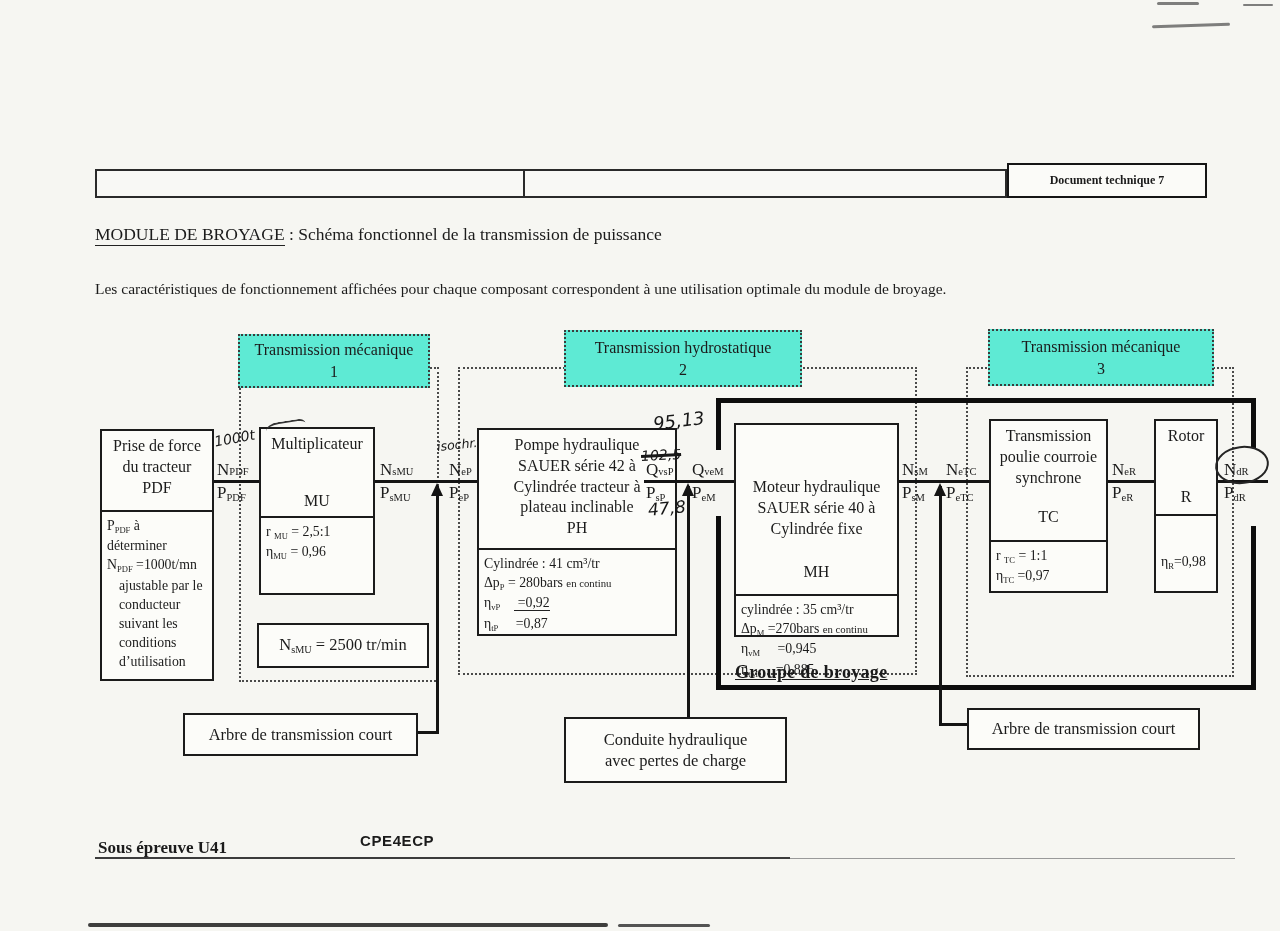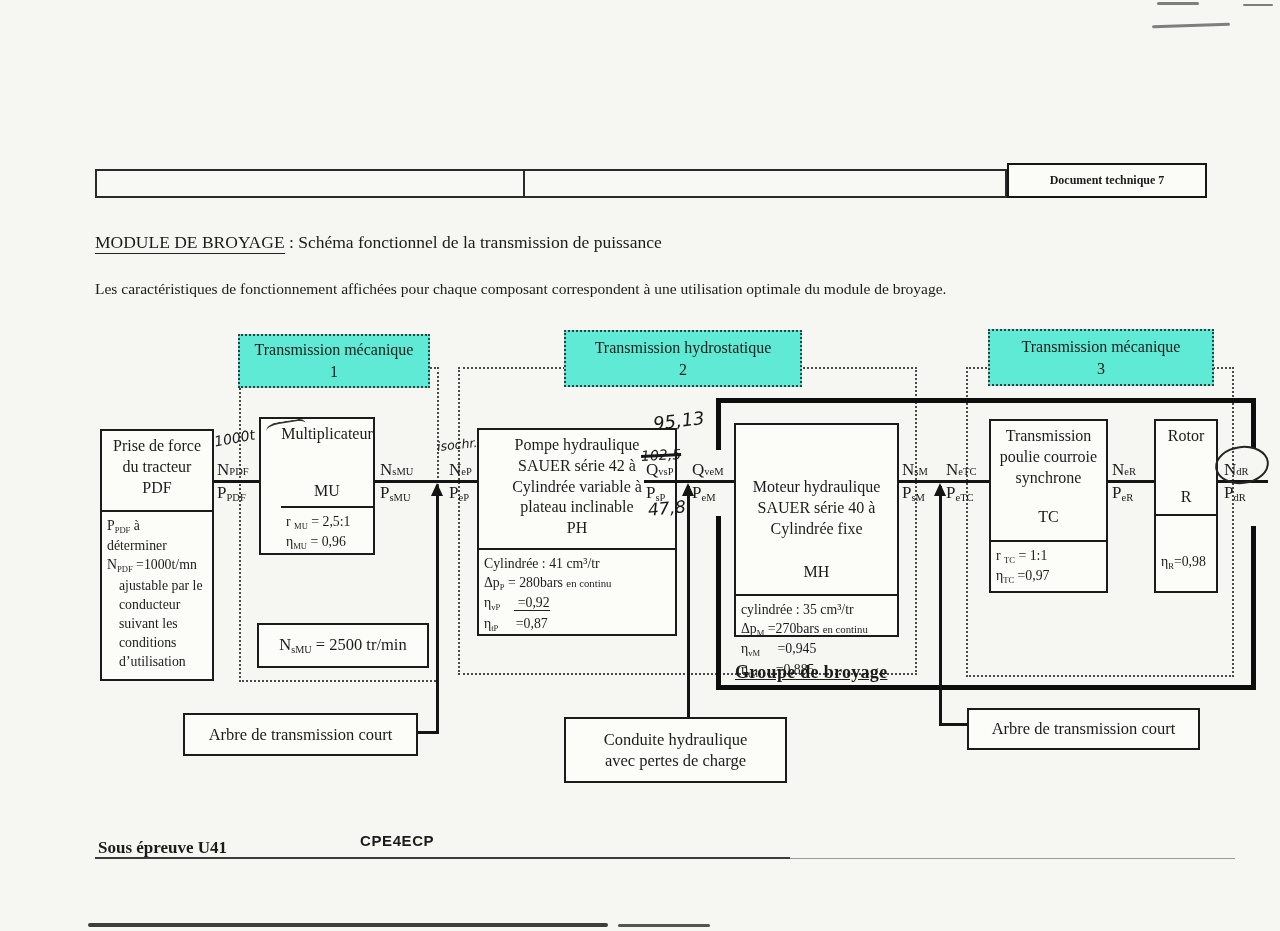--- a/index.html
+++ b/index.html
@@ -60,21 +60,21 @@
   <div class="abs artifact" style="left:1157px;top:2px;width:42px;height:3px;"></div>
   <div class="abs artifact" style="left:1243px;top:4px;width:30px;height:2px;"></div>
   <div class="abs artifact" style="left:1152px;top:24px;width:78px;height:3px;transform:rotate(-2deg);"></div>
 
   <div class="abs hdr-left" style="left:95px;top:169px;width:908px;height:25px;"></div>
   <div class="abs hdr-div" style="left:523px;top:169px;width:2px;height:27px;"></div>
   <div class="abs hdr-doc" style="left:1007px;top:163px;width:196px;height:31px;">
     <span>Document technique 7</span>
   </div>
 
-  <div class="abs doc-title" style="left:95px;top:232px;">
+  <div class="abs doc-title" style="left:95px;top:224px;">
     <span class="u">MODULE DE BROYAGE</span><span> : Schéma fonctionnel de la transmission de puissance</span>
   </div>
   <div class="abs intro" style="left:95px;top:264px;width:1100px;margin-top:16px;">Les caractéristiques de fonctionnement affichées pour chaque composant correspondent à une utilisation optimale du module de broyage.</div>
 
   <div class="abs dashed-rect" style="left:239px;top:367px;width:196px;height:311px;"></div>
   <div class="abs dashed-rect" style="left:458px;top:367px;width:455px;height:304px;"></div>
   <div class="abs dashed-rect" style="left:966px;top:367px;width:264px;height:306px;"></div>
 
   <div class="abs grp-label" style="left:238px;top:334px;width:188px;height:50px;">
     <div>Transmission mécanique</div>
@@ -108,40 +108,40 @@
       <div><span>déterminer</span></div>
       <div><span>N</span><sub>PDF</sub><span> =1000t/mn</span></div>
       <div class="ind"><span>ajustable par le</span></div>
       <div class="ind"><span>conducteur</span></div>
       <div class="ind"><span>suivant les</span></div>
       <div class="ind"><span>conditions</span></div>
       <div class="ind"><span>d’utilisation</span></div>
     </div>
   </div>
 
-  <div class="abs box" style="left:259px;top:417px;width:116px;height:138px;padding-left:20px;">
+  <div class="abs box" style="left:259px;top:427px;width:116px;height:168px;">
     <div class="box-title" style="height:78px;display:flex;flex-direction:column;justify-content:space-between;padding-bottom:4px;">
       <div>Multiplicateur</div>
       <div>MU</div>
     </div>
     <div class="specs">
       <div><span>r </span><sub>MU</sub><span> = 2,5:1</span></div>
       <div><span>η</span><sub>MU</sub><span> = 0,96</span></div>
     </div>
   </div>
 
   <div class="abs cbox" style="left:257px;top:623px;width:168px;height:41px;font-size:16.5px;">
     <div><span>N</span><sub>sMU</sub><span> = 2500 tr/min</span></div>
   </div>
 
   <div class="abs box" style="left:477px;top:428px;width:200px;height:208px;">
     <div class="box-title" style="height:113px;">
       <div>Pompe hydraulique</div>
       <div>SAUER série 42 à</div>
-      <div>Cylindrée variable à</div>
+      <div>Cylindrée tracteur à</div>
       <div>plateau inclinable</div>
       <div>PH</div>
     </div>
     <div class="specs">
       <div><span>Cylindrée : 41 cm³/tr</span></div>
       <div><span>Δp</span><sub>P</sub><span> = 280bars </span><span class="small">en continu</span></div>
       <div><span>η</span><sub>vP</sub><span class="uline" style="margin-left:14px;"> =0,92</span></div>
       <div><span>η</span><sub>tP</sub><span style="margin-left:14px;"> =0,87</span></div>
     </div>
   </div>

